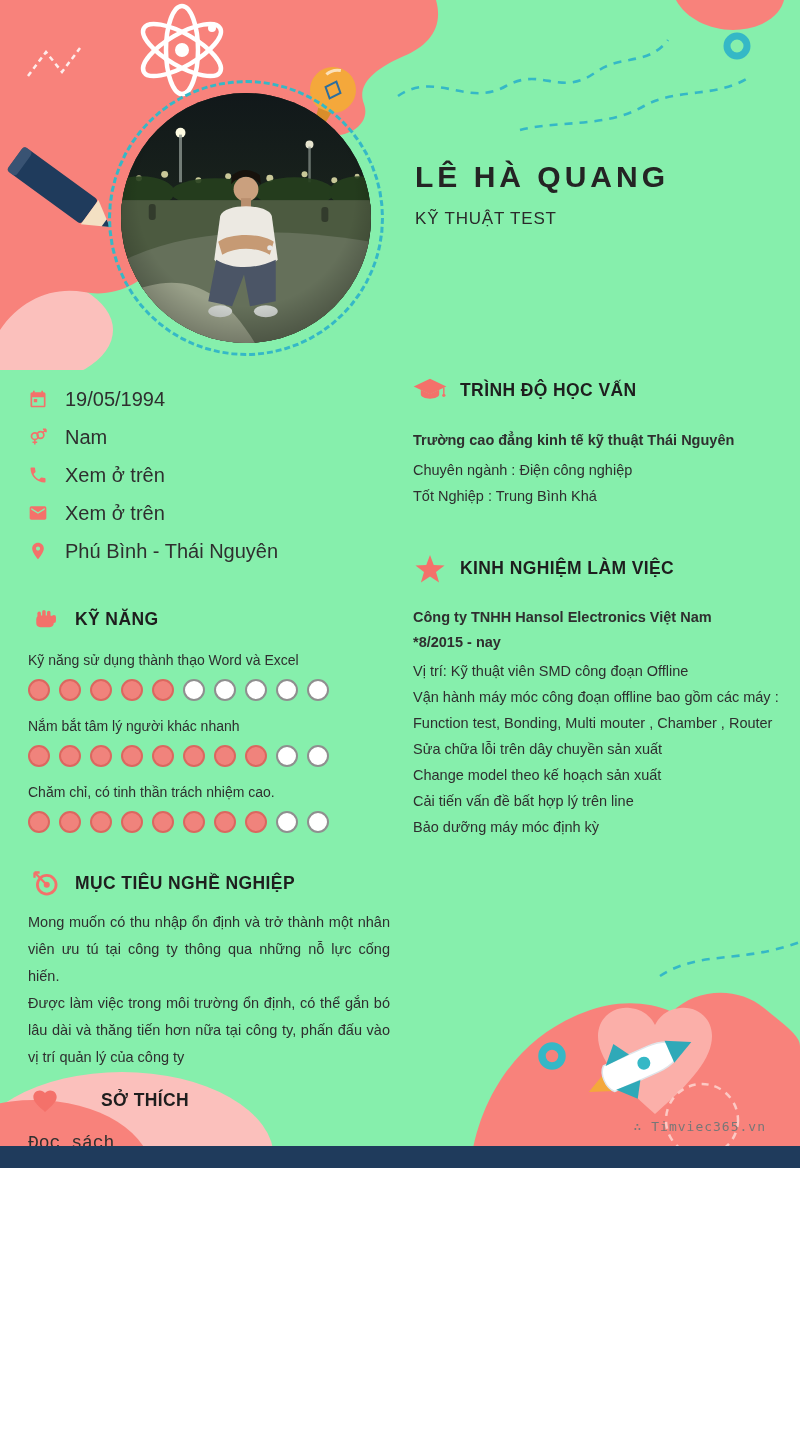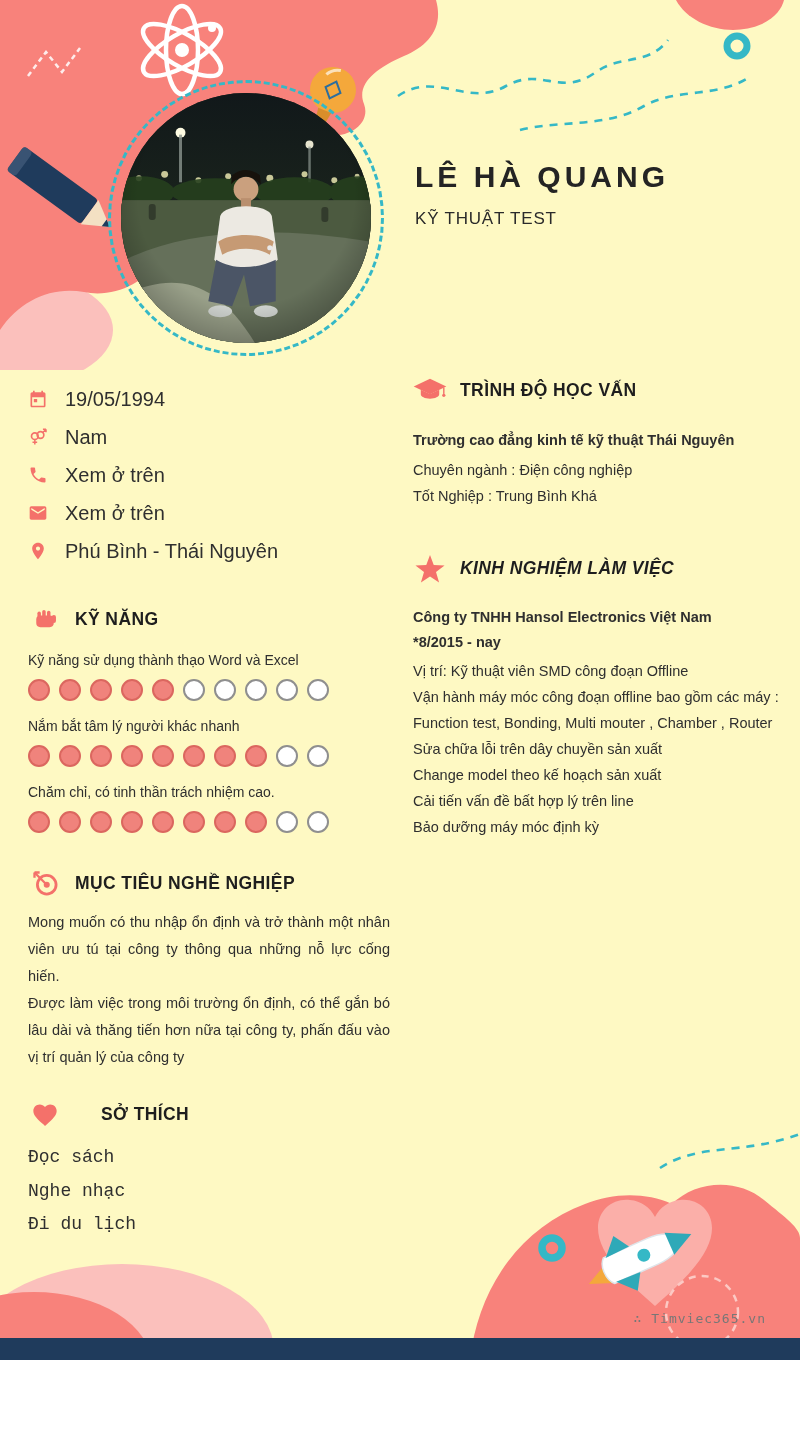--- a/index.html
+++ b/index.html
@@ -1,19 +1,19 @@
 <!DOCTYPE html>
 <html><head>
 <meta charset="utf-8">
 <style>
   * { margin:0; padding:0; box-sizing:border-box; }
   html,body { background:#ffffff; }
   .page {
-    position:relative; width:800px; height:1360px; margin:0 auto;
-    background:#fef9c3; overflow:hidden;
+    position:relative; width:800px; height:1168px; margin:0 auto;
+    background:#86efac; overflow:hidden;
     font-family:"Liberation Sans", sans-serif; color:#2f2f2f;
   }
   svg.deco { position:absolute; left:0; pointer-events:none; }
   svg.deco.top { top:0; }
   svg.deco.bottom { bottom:0; }
 
   .photo-ring {
     position:absolute; left:108px; top:80px; width:276px; height:276px;
     border:3px dashed #35B8C6; border-radius:50%;
     display:flex; align-items:center; justify-content:center; z-index:3;
@@ -43,29 +43,29 @@
   .skill-label { font-size:14px; margin-bottom:11px; }
   .dots { display:flex; gap:9px; }
   .dot { width:22px; height:22px; border-radius:50%; }
   .dot.filled { background:#F0837C; border:2px solid #DB675F; }
   .dot.empty  { background:#fff;    border:2px solid #8f8f8f; }
 
   .objective-head { margin-top:34px; }
   .objective-text { margin-top:10px; }
   .para { font-size:14.5px; line-height:1.86; text-align:justify; }
 
-  .hobby-head { margin-top:28px;gap:39px; }
+  .hobby-head { margin-top:14px;gap:39px; }
   .hobby-list { margin-top:10px; }
   .hobby { font-size:18px; line-height:1.88;font-family:Liberation Mono, monospace; }
 
   .edu-school { margin-top:22px; font-weight:bold; font-size:14.5px; line-height:1.7; }
   .detail-line { font-size:14.5px; line-height:1.8; }
   .edu-details { margin-top:4px; }
 
-  .exp-head { margin-top:44px;font-style:italic; }
+  .exp-head { margin-top:44px; }
   .exp-company { margin-top:20px; font-weight:bold; font-size:14.5px; line-height:1.7; }
   .exp-period  { font-weight:bold; font-size:14.5px; line-height:1.8; }
   .exp-details { margin-top:2px; }
 
   .watermark {
     position:absolute; right:34px; bottom:34px; z-index:6;
     font-family:"DejaVu Sans Mono", monospace; font-size:13px;
     color:#777; letter-spacing:1px;
   }
   .navy-bar { position:absolute; left:0; bottom:0; width:100%; height:22px; background:#1F3B5C; z-index:5; }

